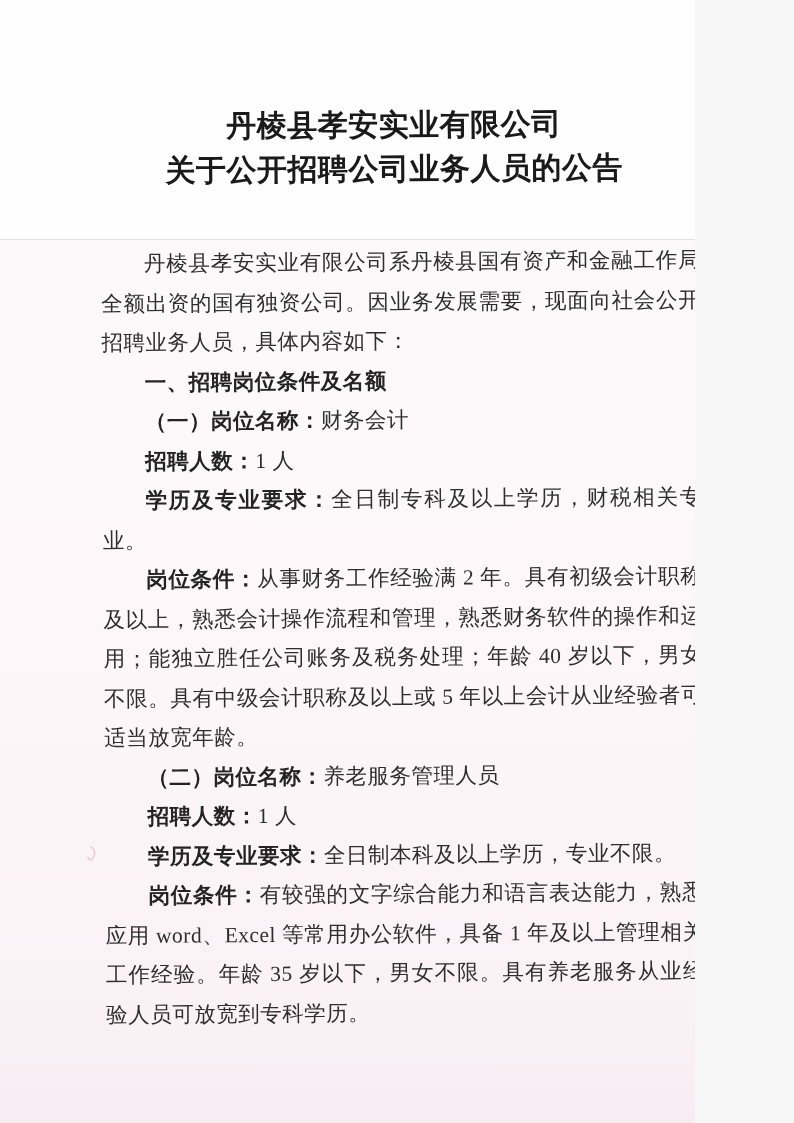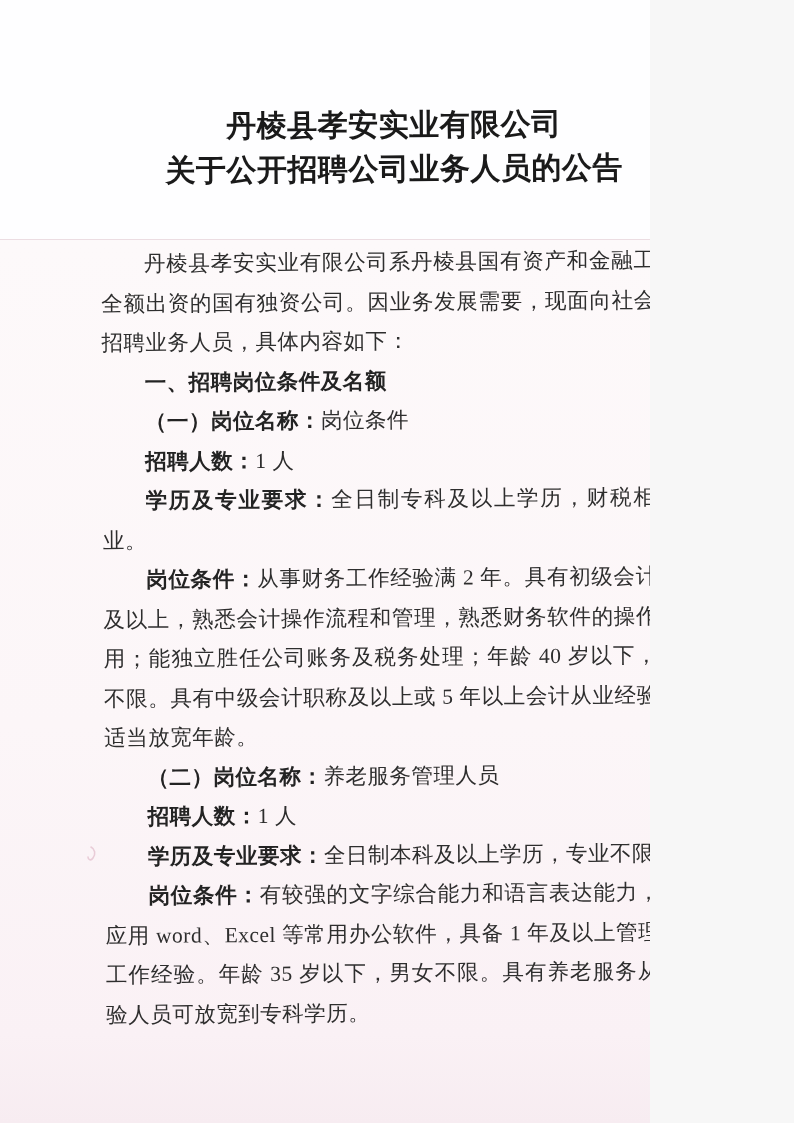--- a/index.html
+++ b/index.html
@@ -6,20 +6,21 @@
   body {
     width: 794px; height: 1123px;
     font-family: "Liberation Serif", serif;
     background: #f7f7f7;
   }
   .page {
     position: relative;
     width: 650px; height: 1123px;
     overflow: hidden;
     background: #fcf8fa;
+    padding-left: 45px;
   }
   .scan-top-band {
     position: absolute; top: 0; left: 0;
     width: 794px; height: 239px;
     background: #fefeff;
   }
   .scan-seam-line {
     position: absolute; top: 239px; left: 0;
     width: 794px; height: 1px;
     background: #ecdde2;
@@ -86,21 +87,21 @@
     <h1 class="doc-title">
       <span class="title-line">丹棱县孝安实业有限公司</span>
       <span class="title-line">关于公开招聘公司业务人员的公告</span>
     </h1>
 
     <div class="doc-body">
       <p><span class="txt">丹棱县孝安实业有限公司系丹棱县国有资产和金融工作局全额出资的国有独资公司。因业务发展需要，现面向社会公开招聘业务人员，具体内容如下：</span></p>
 
       <p><span class="label">一、招聘岗位条件及名额</span></p>
 
-      <p><span class="label">（一）岗位名称：</span><span class="txt">岗位条件</span></p>
+      <p><span class="label">（一）岗位名称：</span><span class="txt">财务会计</span></p>
 
       <p><span class="label">招聘人数：</span><span class="txt">1 人</span></p>
 
       <p><span class="label">学历及专业要求：</span><span class="txt">全日制专科及以上学历，财税相关专业。</span></p>
 
       <p><span class="label">岗位条件：</span><span class="txt">从事财务工作经验满 2 年。具有初级会计职称及以上，熟悉会计操作流程和管理，熟悉财务软件的操作和运用；能独立胜任公司账务及税务处理；年龄 40 岁以下，男女不限。具有中级会计职称及以上或 5 年以上会计从业经验者可适当放宽年龄。</span></p>
 
       <p><span class="label">（二）岗位名称：</span><span class="txt">养老服务管理人员</span></p>
 
       <p><span class="label">招聘人数：</span><span class="txt">1 人</span></p>

